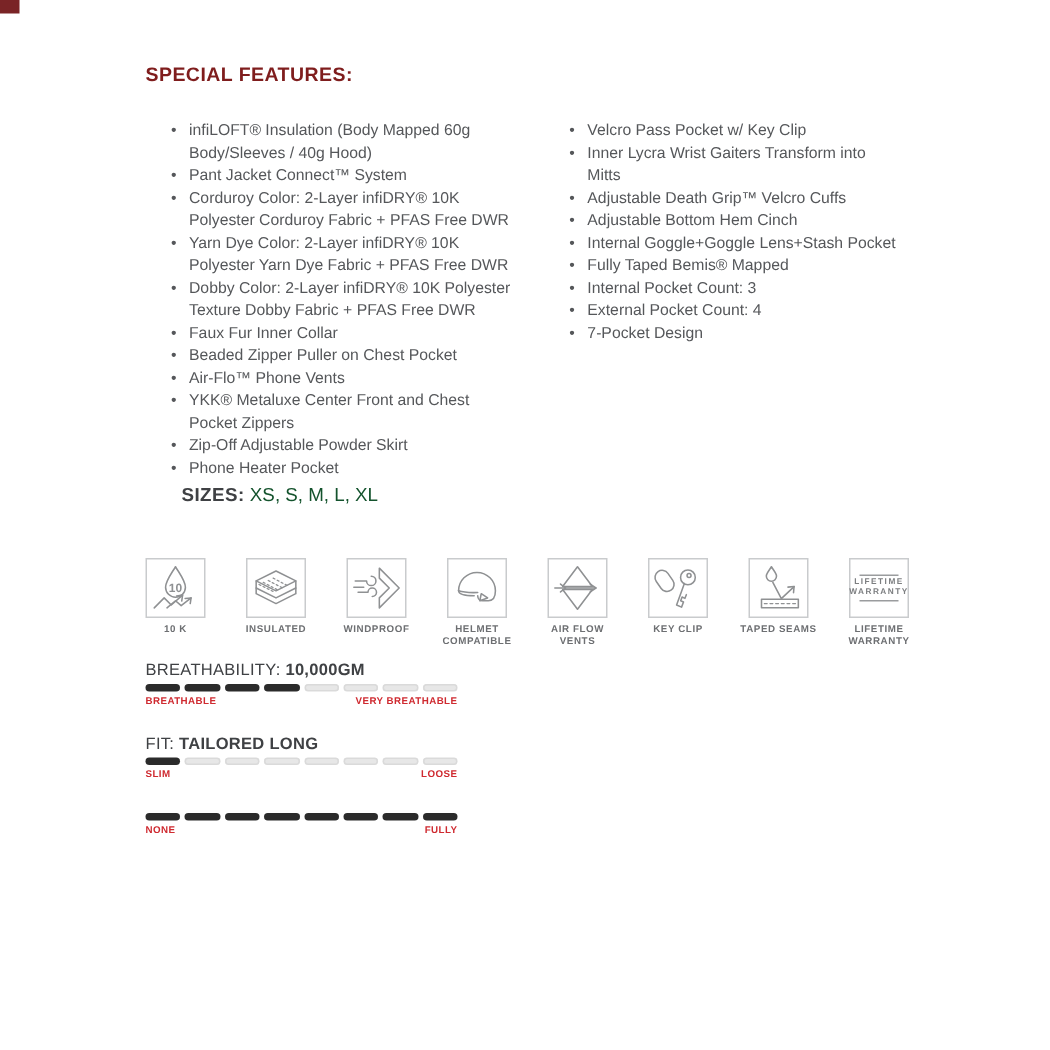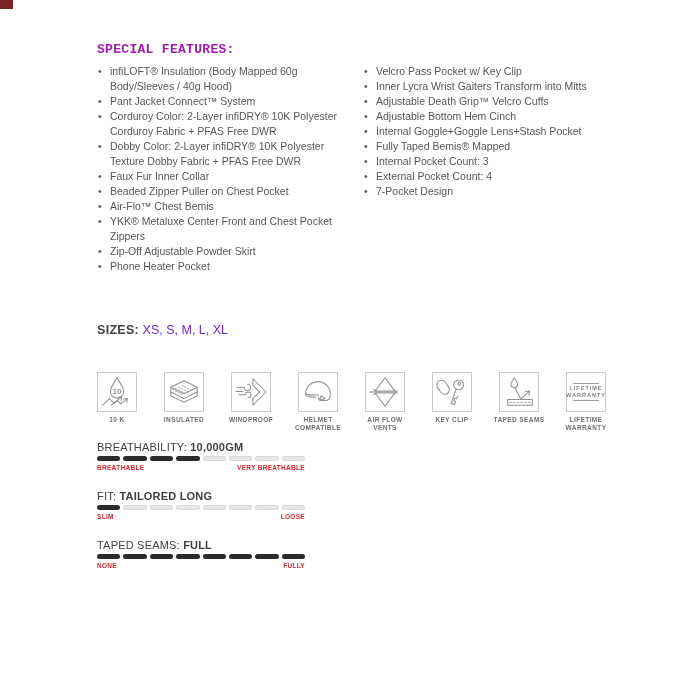--- a/index.html
+++ b/index.html
@@ -2,33 +2,33 @@
 <html><head>
 <meta charset="utf-8">
 <style>
   html,body { margin:0; padding:0; background:#ffffff; }
   body { font-family:"Liberation Sans", sans-serif; -webkit-font-smoothing:antialiased; }
   .page { position:relative; width:700px; height:700px; background:#ffffff; overflow:hidden; }
 
   .corner-mark { position:absolute; left:0; top:0; width:13px; height:9px; background:#7a2426; }
 
   .sf-heading { position:absolute; left:97px; top:42px; font-size:13px; font-weight:bold;
-                color:#a21caf; letter-spacing:.3px;font-family:Liberation Mono, monospace; }
+                color:#7f1d1d; letter-spacing:.3px; }
 
   .columns { position:absolute; left:97px; top:64px; width:525px; display:flex; }
-  .columns ul { margin:0; padding:0; list-style:none; }
+  .columns ul { margin:16px; padding:0; list-style:none; }
   .col-left  { width:266px; }
   .col-right { width:259px; }
   .columns li { position:relative; padding-left:13px; padding-right:6px; font-size:10.5px;
                 line-height:15px; color:#55575a; }
   .columns li::before { content:"\2022"; position:absolute; left:1px; top:0; color:#55575a; }
 
   .sizes-line { position:absolute; left:97px; top:323px; font-size:12.5px; color:#3f4144; }
-  .sizes-line .sz-label { font-weight:bold; letter-spacing:.3px; }
-  .sizes-line .sz-value { font-weight:normal; color:#6d28d9;text-align:center; }
+  .sizes-line .sz-label { font-weight:bold; letter-spacing:.3px;margin-left:24px; }
+  .sizes-line .sz-value { font-weight:normal; color:#14532d;text-align:center; }
 
   .icons-row { position:absolute; left:97px; top:372px; display:flex; gap:27px;justify-content:flex-end; }
   .icon-cell { width:40px; }
   .icon-box { width:40px; height:40px; border:1px solid #c9cbcd; box-sizing:border-box;
               background:#fff; display:flex; align-items:center; justify-content:center; }
   .icon-label { margin-top:4px; width:56px; margin-left:-8px; text-align:center;
                 font-size:6.5px; line-height:7.5px; letter-spacing:.4px; color:#6d6f72;
                 text-transform:uppercase; font-weight:bold; }
   .lt-inner { text-align:center; font-size:5.5px; line-height:7px; letter-spacing:1px;
               color:#7c7e80; font-weight:bold; }
@@ -53,24 +53,25 @@
 
   <div class="corner-mark"></div>
 
   <div class="sf-heading">SPECIAL FEATURES:</div>
 
   <div class="columns">
     <ul class="col-left">
         <li>infiLOFT® Insulation (Body Mapped 60g Body/Sleeves / 40g Hood)</li>
         <li>Pant Jacket Connect™ System</li>
         <li>Corduroy Color: 2-Layer infiDRY® 10K Polyester Corduroy Fabric + PFAS Free DWR</li>
+        <li>Yarn Dye Color: 2-Layer infiDRY® 10K Polyester Yarn Dye Fabric + PFAS Free DWR</li>
         <li>Dobby Color: 2-Layer infiDRY® 10K Polyester Texture Dobby Fabric + PFAS Free DWR</li>
         <li>Faux Fur Inner Collar</li>
         <li>Beaded Zipper Puller on Chest Pocket</li>
-        <li>Air-Flo™ Chest Bemis</li>
+        <li>Air-Flo™ Phone Vents</li>
         <li>YKK® Metaluxe Center Front and Chest Pocket Zippers</li>
         <li>Zip-Off Adjustable Powder Skirt</li>
         <li>Phone Heater Pocket</li>
       </ul>
     <ul class="col-right">
         <li>Velcro Pass Pocket w/ Key Clip</li>
         <li>Inner Lycra Wrist Gaiters Transform into Mitts</li>
         <li>Adjustable Death Grip™ Velcro Cuffs</li>
         <li>Adjustable Bottom Hem Cinch</li>
         <li>Internal Goggle+Goggle Lens+Stash Pocket</li>
@@ -229,24 +230,20 @@
           <span class="pill"></span>
           <span class="pill"></span>
         </div>
     <div class="scale-labels">
       <span class="min">SLIM</span>
       <span class="max">LOOSE</span>
     </div>
   </div>
 
   <div class="rating">
-    <div class="rating-title">
-      <span class="rt-label">TAPED SEAMS: </span>
-      <span class="rt-value">FULL</span>
-    </div>
     <div class="pill-bar">
           <span class="pill filled"></span>
           <span class="pill filled"></span>
           <span class="pill filled"></span>
           <span class="pill filled"></span>
           <span class="pill filled"></span>
           <span class="pill filled"></span>
           <span class="pill filled"></span>
           <span class="pill filled"></span>
         </div>

